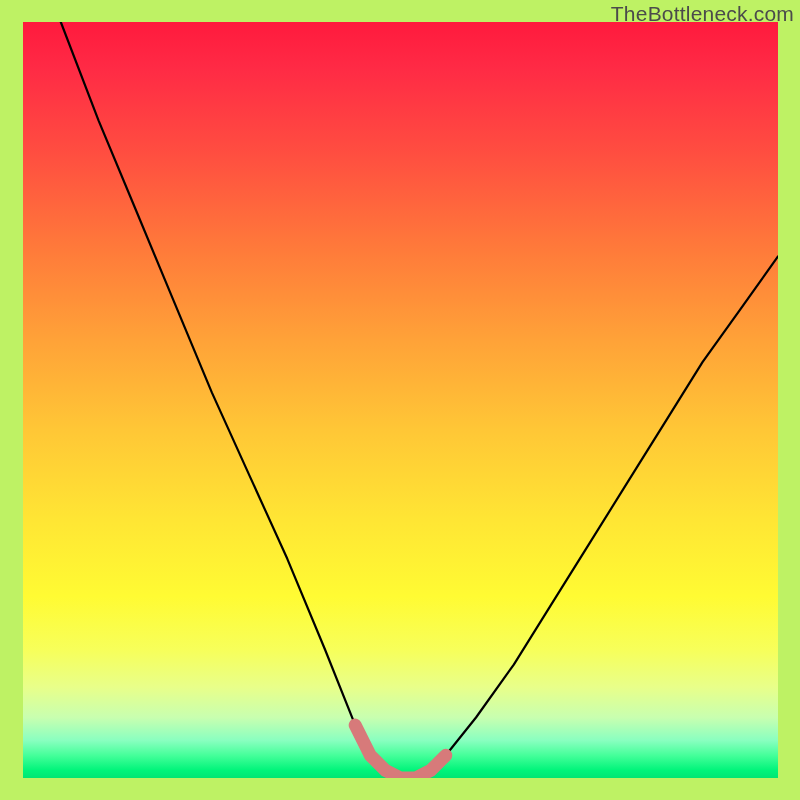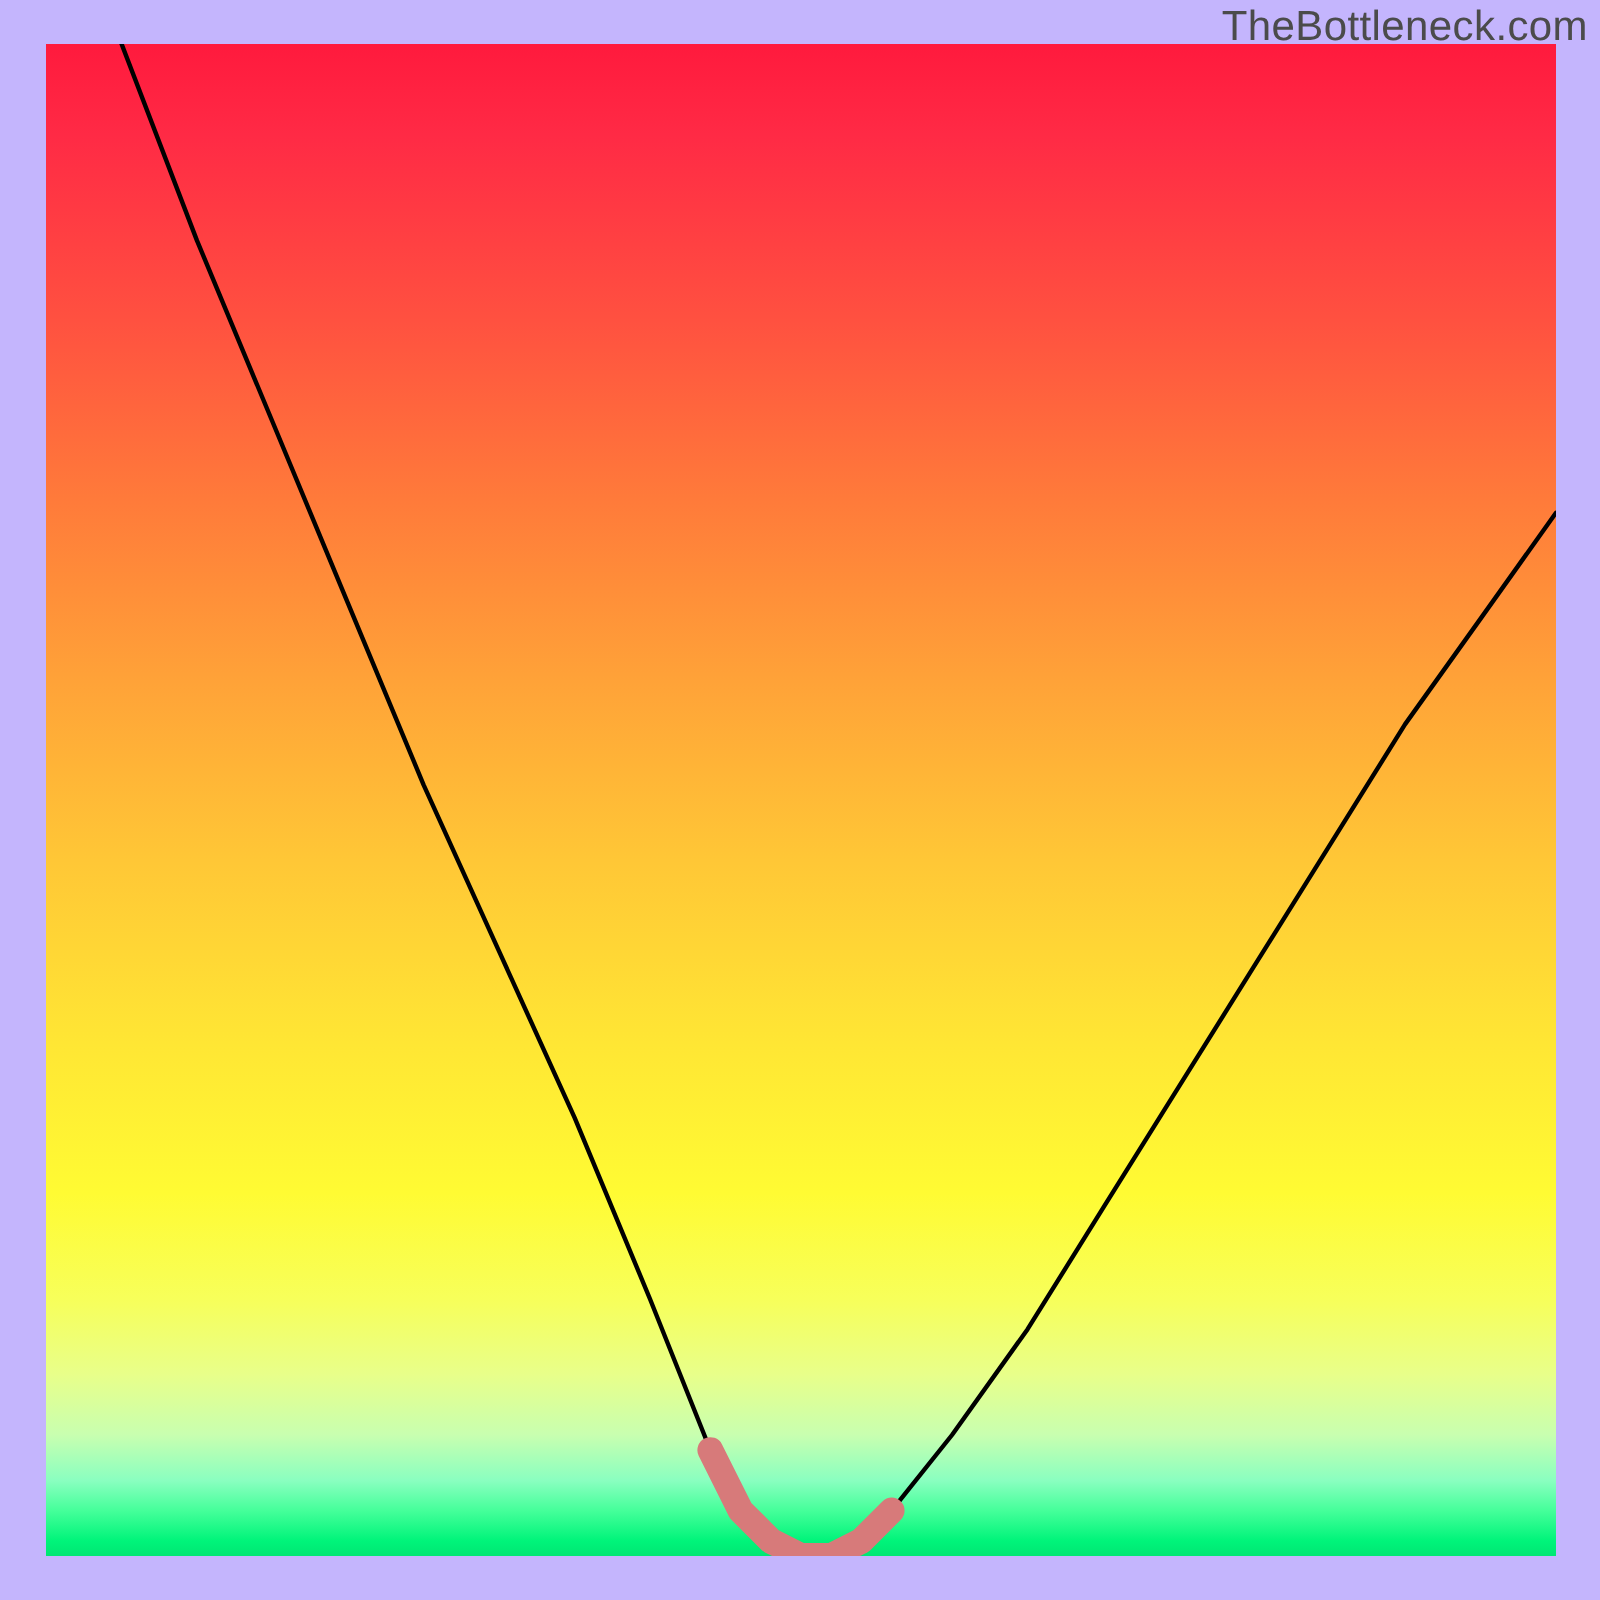--- a/index.html
+++ b/index.html
@@ -8,21 +8,21 @@
     width: 800px;
     height: 800px;
     overflow: hidden;
     background: #000;
     font-family: Arial, Helvetica, sans-serif;
   }
   .frame {
     position: relative;
     width: 800px;
     height: 800px;
-    background: #c4b5fd;
+    background: #bef264;
   }
   .plot {
     position: absolute;
     left: 23px;
     top: 22px;
     width: 755px;
     height: 756px;
   }
   .gradient-bg {
     position: absolute;

